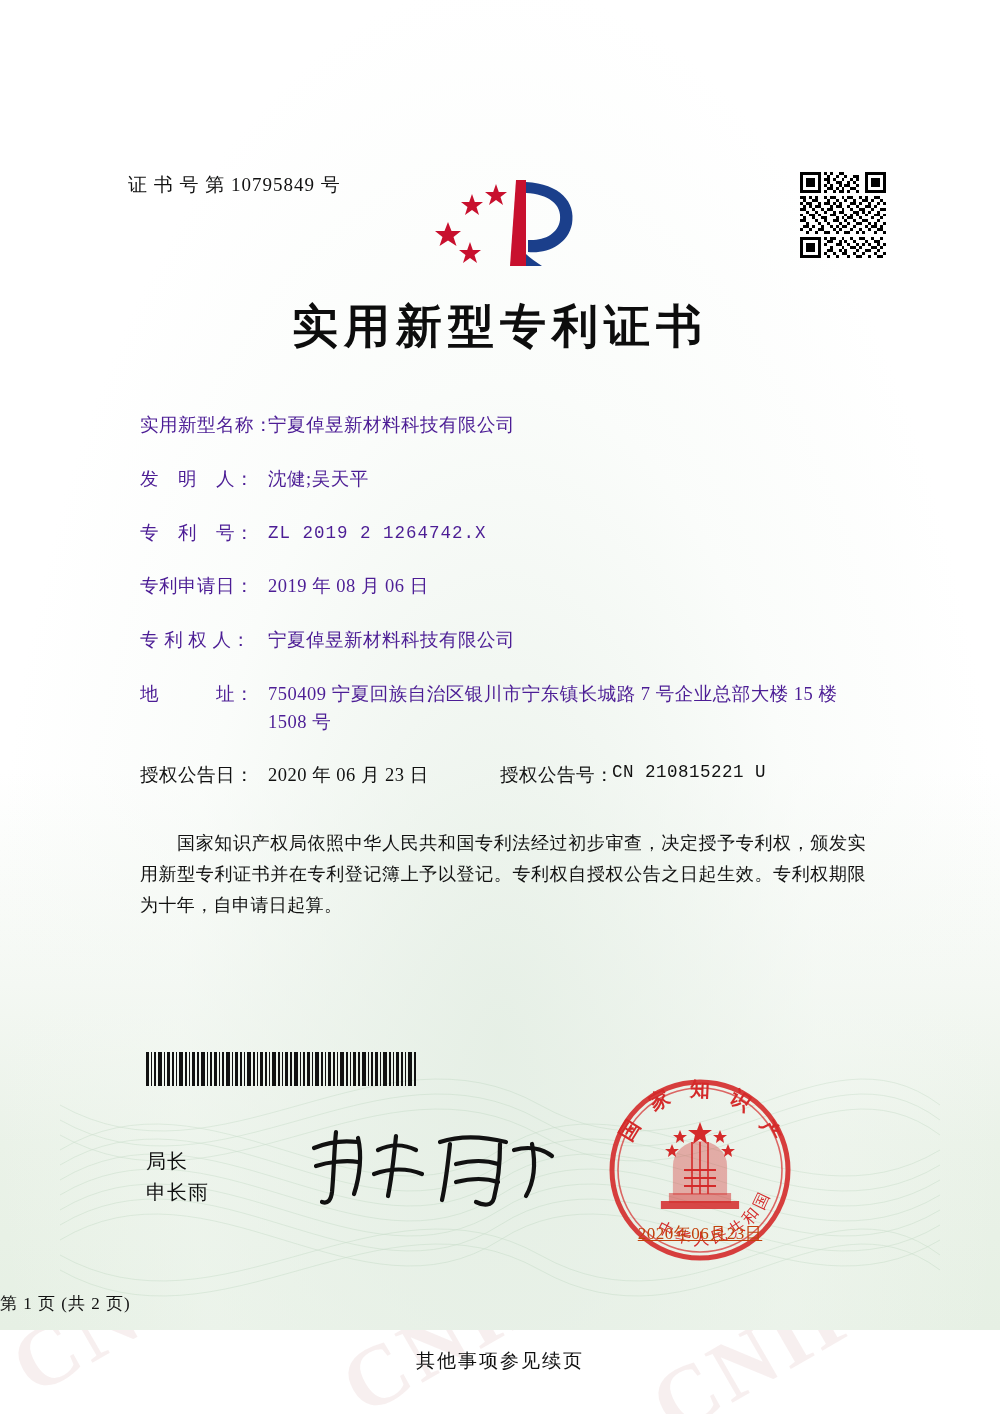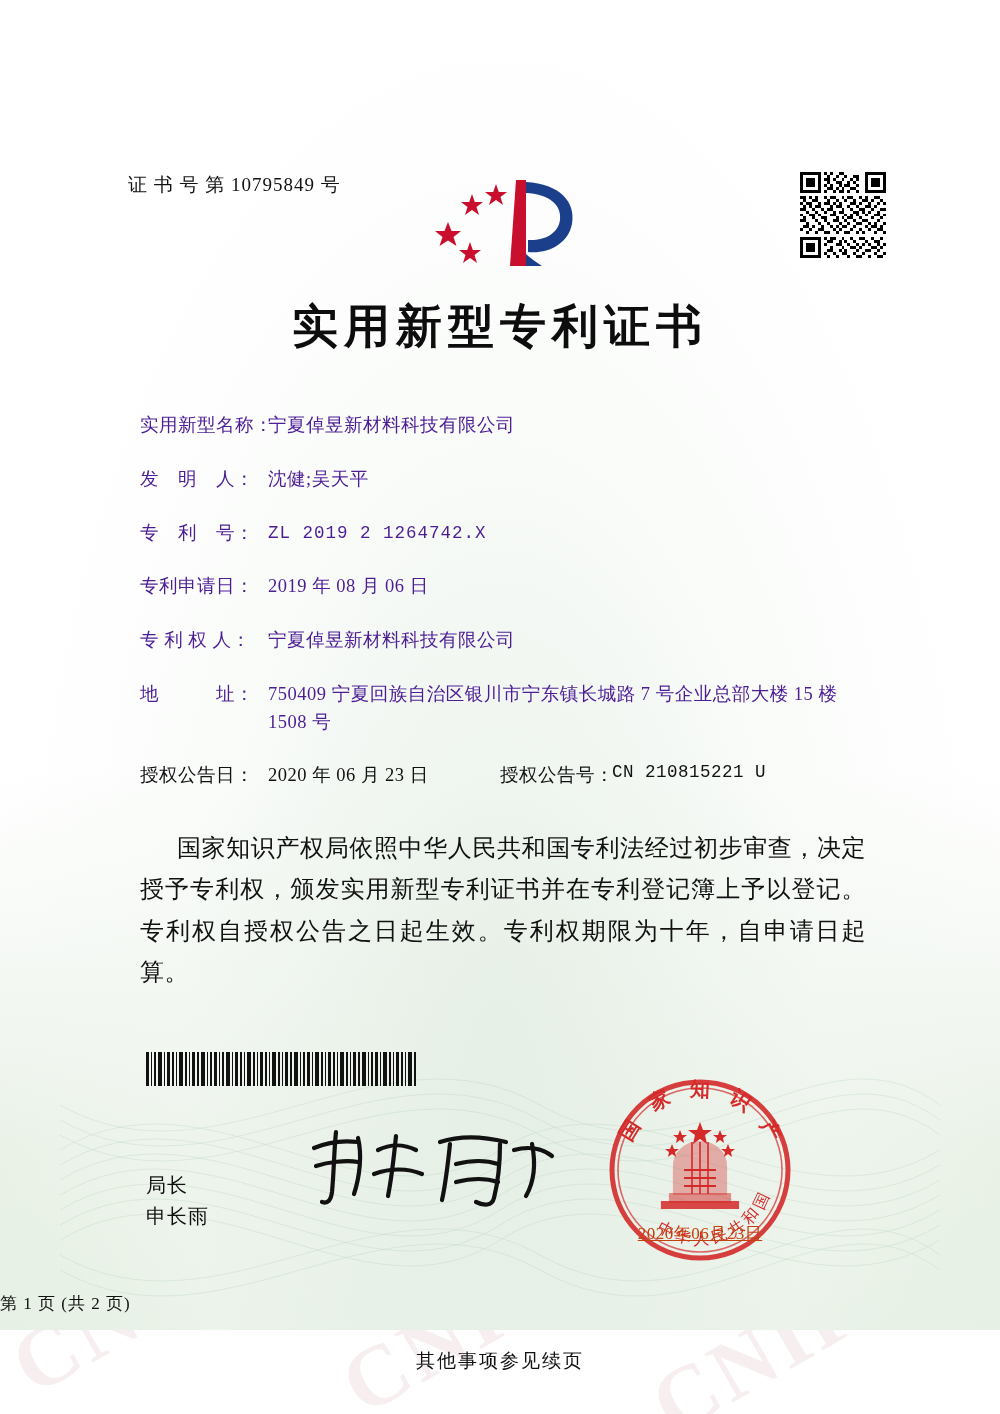--- a/index.html
+++ b/index.html
@@ -196,21 +196,21 @@
   .pub-left { width: 360px; flex: 0 0 360px; display:flex; }
   .pub-left .field-label { width: 128px; flex: 0 0 128px; }
   .pub-right { display: flex; }
   .pub-right .field-label { width: 112px; flex: 0 0 112px; }
   .pub-right .field-value { font-family: "Liberation Mono", monospace; font-size: 17.5px; letter-spacing: 0.5px;}
 
   .para {
     position: absolute;
     left: 140px;
     width: 726px;
-    font-size: 24px;
+    font-size: 18px;
     line-height: 1.72;
     text-align: justify;
     text-indent: 37px;
     color: #111;
     letter-spacing: 0.4px;
   }
   .para-1 { top: 828px; }
   .para-2 { top: 910px; }
 
   
@@ -225,21 +225,20 @@
 
   
   .sig-label {
     position: absolute;
     left: 146px;
     top: 1146px;
     font-size: 20px;
     line-height: 1.55;
     color: #111;
     letter-spacing: 1px;
-    margin-top: 24px;
   }
   .sig-script {
     position: absolute;
     left: 300px;
     top: 1120px;
     width: 260px;
     height: 90px;
     color: #111;
   }
   .sig-script svg { width:100%; height:100%; display:block; }

